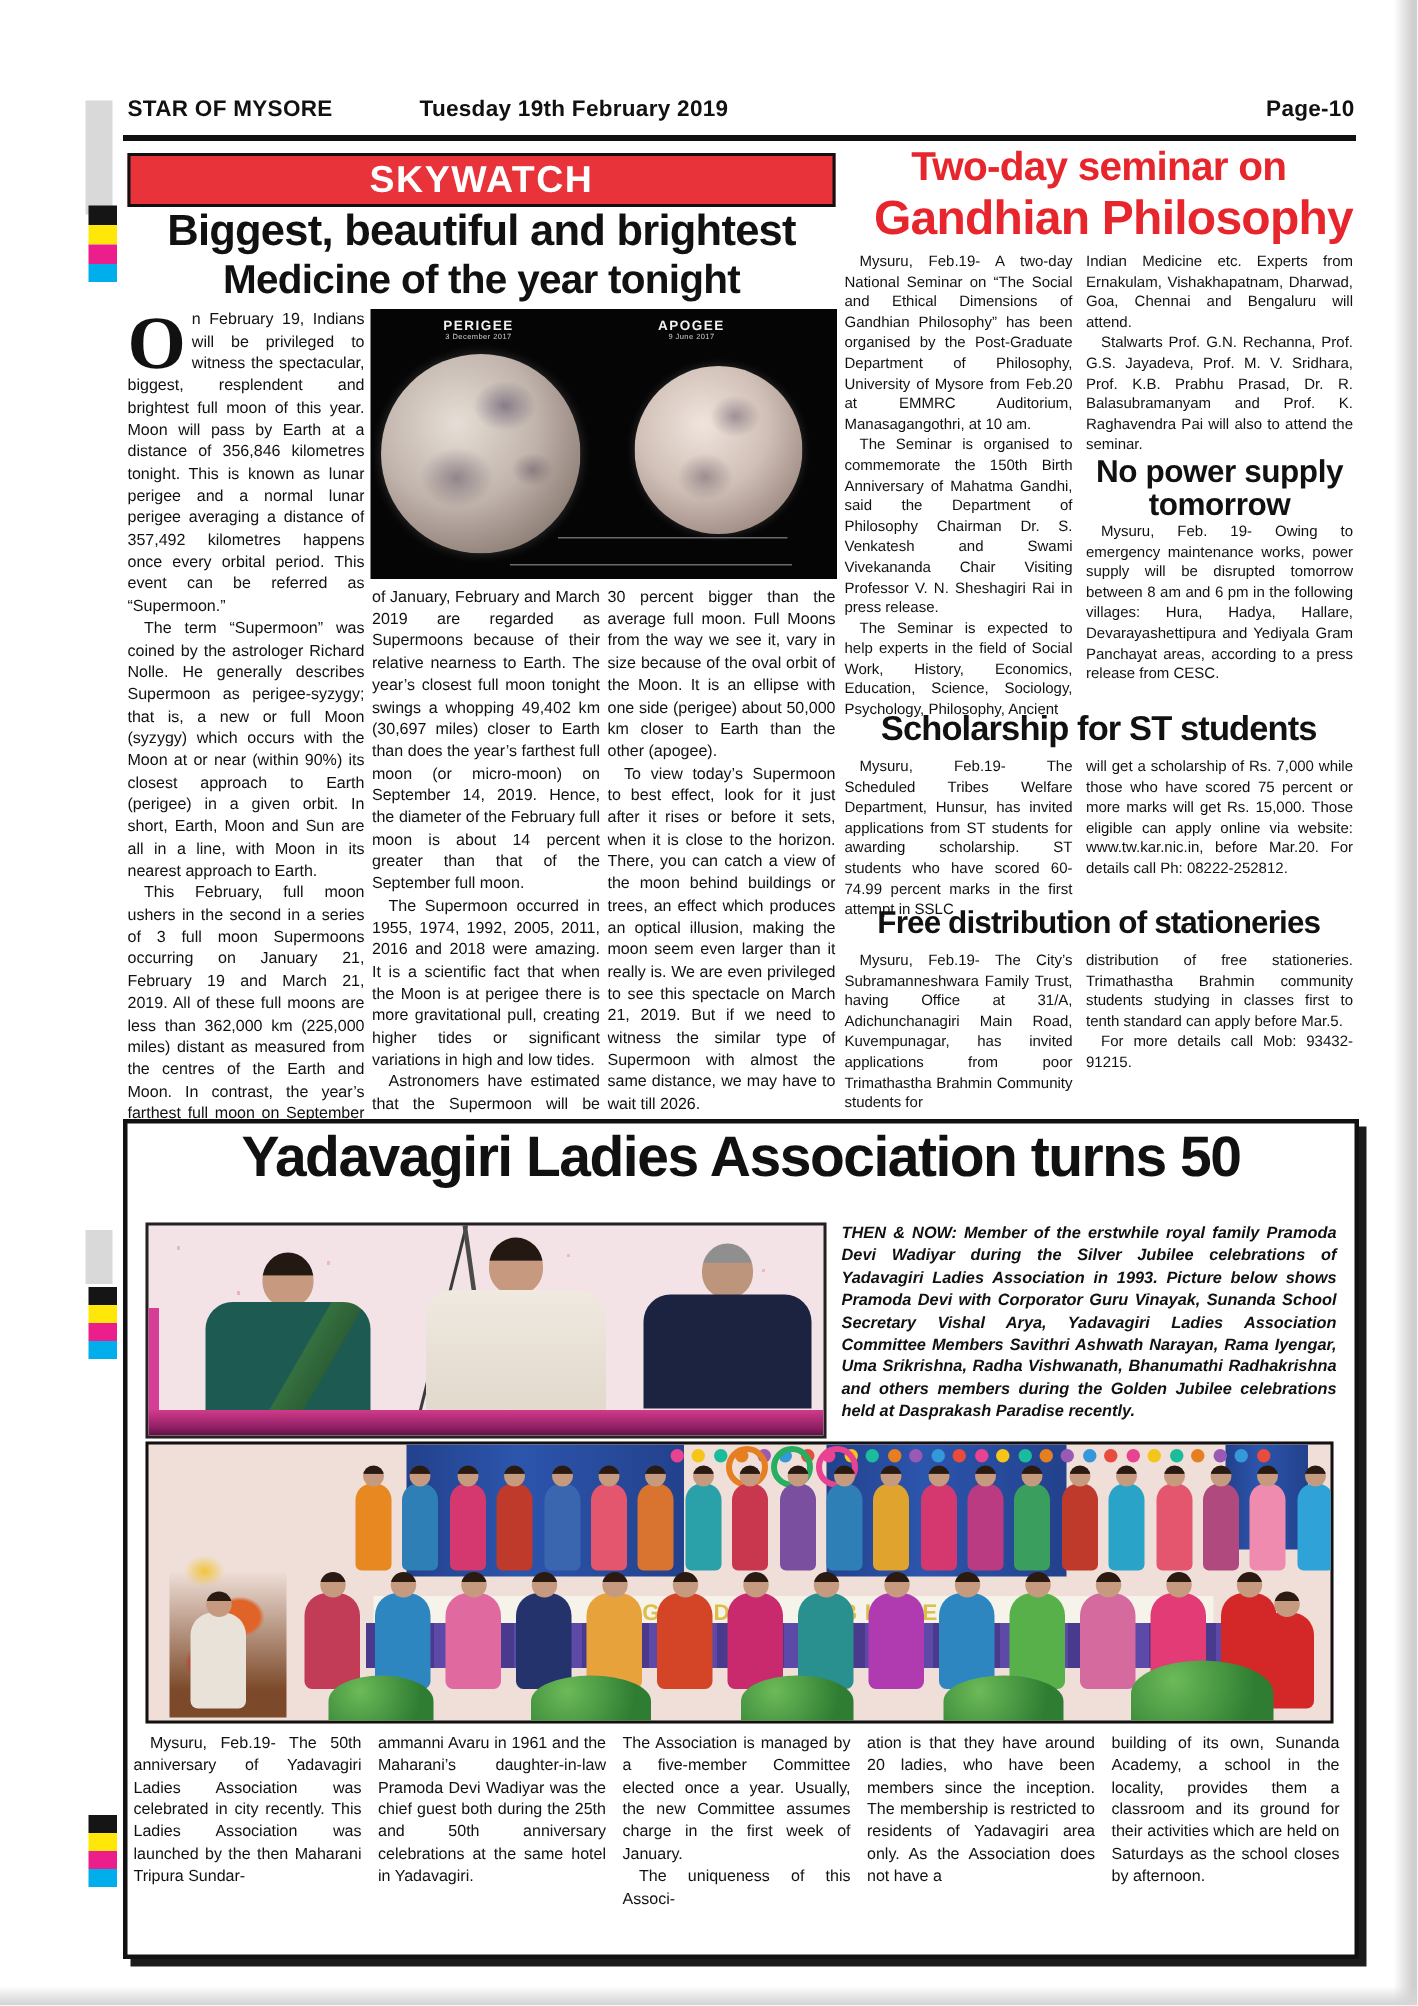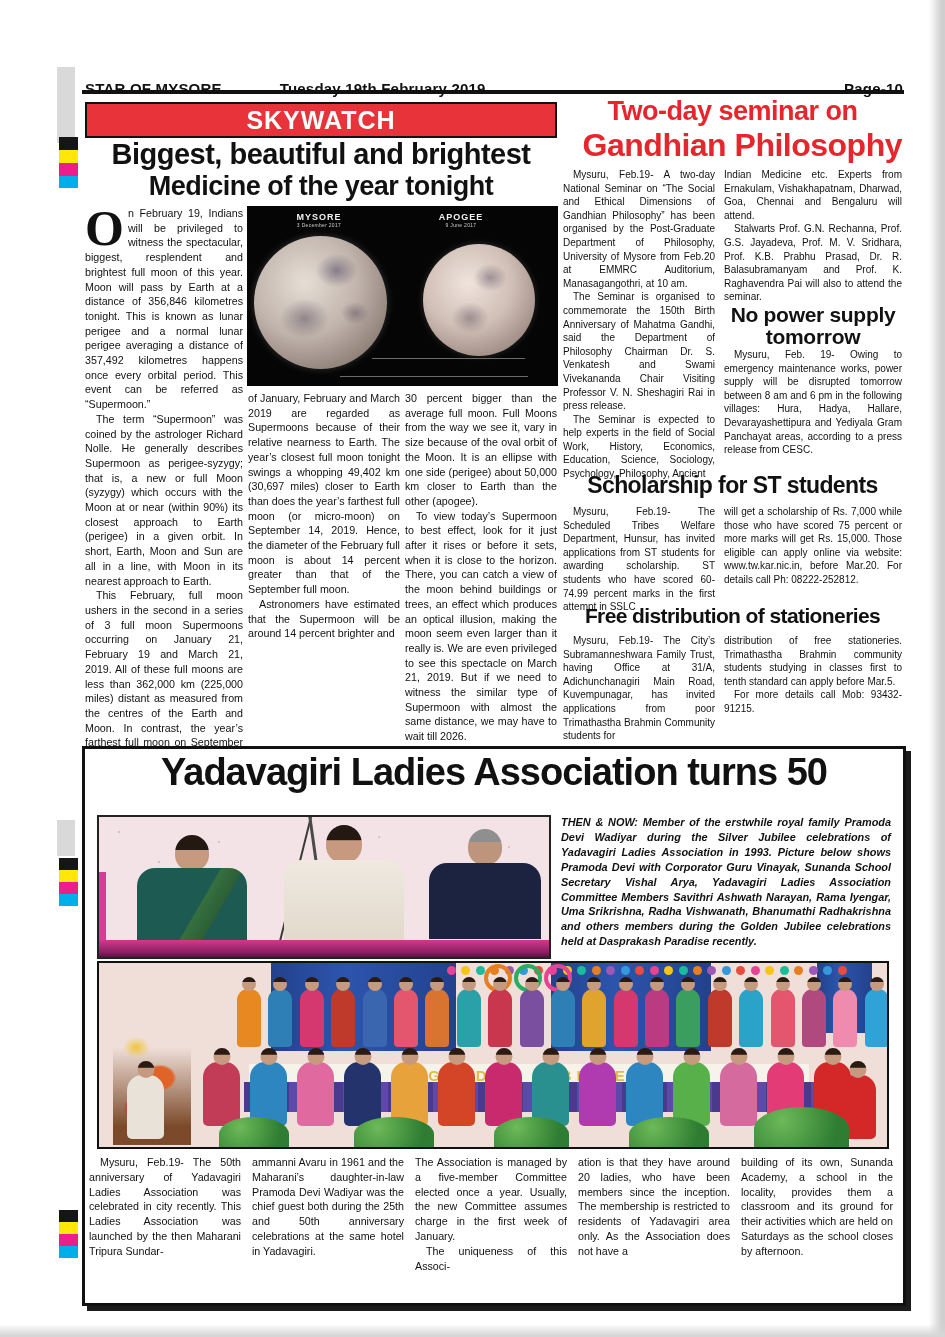--- a/index.html
+++ b/index.html
@@ -9,21 +9,21 @@
 
   
   .reg-gray{background:#d9d9d9;}
   .reg-k{background:#151515;}
   .reg-y{background:#ffe70a;}
   .reg-m{background:#ec1e8c;}
   .reg-c{background:#00aeeb;}
 
   
   .header-row{left:85px;top:64px;width:818px;display:flex;align-items:baseline;
-              font-weight:bold;font-size:15px;letter-spacing:.2px;margin-top:16px;}
+              font-weight:bold;font-size:15px;letter-spacing:.2px;}
   .header-row .date{margin-left:58px;}
   .header-row .pageno{margin-left:auto;}
   .header-rule{left:82px;top:90px;width:822px;height:4px;background:#111;}
 
   
   .skywatch{left:85px;top:102px;width:468px;height:32px;background:#e8333a;border:2px solid #111;
             display:flex;align-items:center;justify-content:center;}
   .skywatch span{color:#fff;font-weight:bold;font-size:25px;letter-spacing:1px;}
   .hl1{left:85px;top:138px;width:472px;text-align:center;font-weight:bold;font-size:29px;letter-spacing:-.5px;}
   .hl2{left:85px;top:171px;width:472px;text-align:center;font-weight:bold;font-size:27px;letter-spacing:-.5px;}
@@ -174,35 +174,36 @@
   <div class="abs hl2">Medicine of the year tonight</div>
 
   <div class="abs bodycol col1">
     <p><span class="dropcap">O</span><span>n February 19, Indians will be privileged to witness the spectacular, biggest, resplendent and brightest full moon of this year. Moon will pass by Earth at a distance of 356,846 kilometres tonight. This is known as lunar perigee and a normal lunar perigee averaging a distance of 357,492 kilometres happens once every orbital period. This event can be referred as “Supermoon.”</span></p>
     <p class="ind">The term “Supermoon” was coined by the astrologer Richard Nolle. He generally describes Supermoon as perigee-syzygy; that is, a new or full Moon (syzygy) which occurs with the Moon at or near (within 90%) its closest approach to Earth (perigee) in a given orbit. In short, Earth, Moon and Sun are all in a line, with Moon in its nearest approach to Earth.</p>
     <p class="ind">This February, full moon ushers in the second in a series of 3 full moon Supermoons occurring on January 21, February 19 and March 21, 2019. All of these full moons are less than 362,000 km (225,000 miles) distant as measured from the centres of the Earth and Moon. In contrast, the year’s farthest full moon on September 14, 2019, will reside at a distance of 406,248 km or 252,431 miles. The full moons</p>
   </div>
 
   <div class="abs moonbox">
     <div class="moonlabel" style="left:72px;top:6px;">
-      <span>MYSORE</span>
+      <span>PERIGEE</span>
       <span class="moonsub">3 December 2017</span>
     </div>
     <div class="moonlabel" style="left:214px;top:6px;">
       <span>APOGEE</span>
       <span class="moonsub">9 June 2017</span>
     </div>
     <div class="moon perigee"></div>
     <div class="moon apogee"></div>
     <div class="moonline" style="left:125px;top:152px;width:153px;"></div>
     <div class="moonline" style="left:93px;top:170px;width:188px;"></div>
   </div>
 
   <div class="abs bodycol col2">
     <p>of January, February and March 2019 are regarded as Supermoons because of their relative nearness to Earth. The year’s closest full moon tonight swings a whopping 49,402 km (30,697 miles) closer to Earth than does the year’s farthest full moon (or micro-moon) on September 14, 2019. Hence, the diameter of the February full moon is about 14 percent greater than that of the September full moon.</p>
+    <p class="ind">The Supermoon occurred in 1955, 1974, 1992, 2005, 2011, 2016 and 2018 were amazing. It is a scientific fact that when the Moon is at perigee there is more gravitational pull, creating higher tides or significant variations in high and low tides.</p>
     <p class="ind">Astronomers have estimated that the Supermoon will be around 14 percent brighter and</p>
   </div>
   <div class="abs bodycol col3">
     <p>30 percent bigger than the average full moon. Full Moons from the way we see it, vary in size because of the oval orbit of the Moon. It is an ellipse with one side (perigee) about 50,000 km closer to Earth than the other (apogee).</p>
     <p class="ind">To view today’s Supermoon to best effect, look for it just after it rises or before it sets, when it is close to the horizon. There, you can catch a view of the moon behind buildings or trees, an effect which produces an optical illusion, making the moon seem even larger than it really is. We are even privileged to see this spectacle on March 21, 2019. But if we need to witness the similar type of Supermoon with almost the same distance, we may have to wait till 2026.</p>
     <p class="byline">—Dr. S.A. Mohan Krishna,</p>
 
   </div>
 
   <div class="abs seminar">

